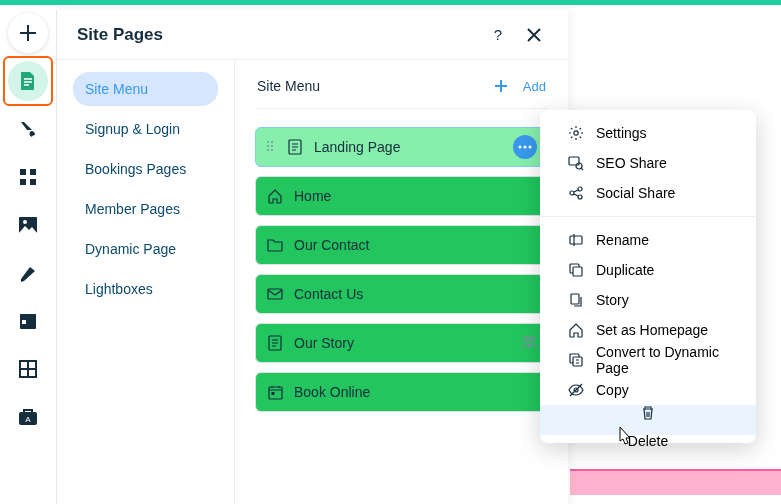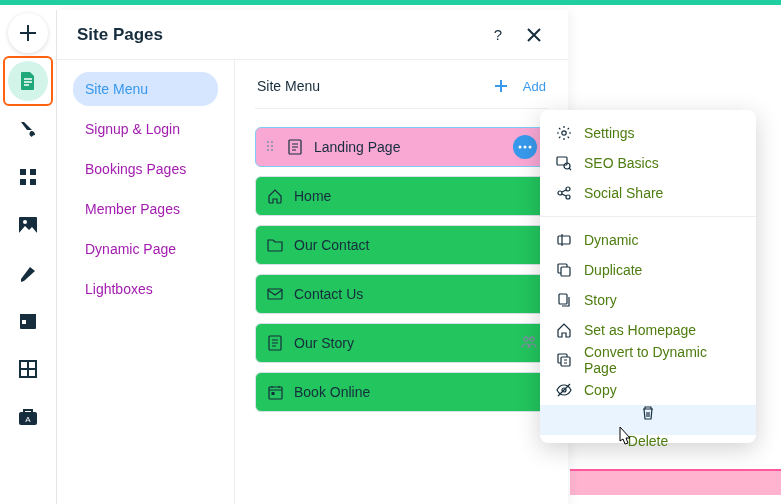--- a/index.html
+++ b/index.html
@@ -14,39 +14,39 @@
 .rail-btn.active::before { content:""; position:absolute; inset:-5px; border:2px solid #fe620f; border-radius:6px; }
 
 .panel { position: absolute; top: 10px; left: 56px; width: 512px; height: 499px; background: #fff; border-left: 1px solid #e5e5e5; box-shadow: 3px 0 10px rgba(0,0,0,0.05); z-index: 3; display: flex; flex-direction: column; }
 .panel-header { height: 50px; display: flex; align-items: center; padding: 0 20px; border-bottom: 1px solid #eee; }
 .panel-title { font-weight: 700; font-size: 17px; flex: 1; }
 .hdr-icon { width: 28px; height: 28px; display: flex; align-items: center; justify-content: center; cursor: pointer; color: #162d3d; }
 
 .panel-body { display: flex; flex: 1; overflow: hidden; }
 
 .side-col { width: 178px; border-right: 1px solid #eee; padding: 12px 16px; }
-.side-item { display: flex; align-items: center; height: 34px; padding: 0 12px; border-radius: 16px; margin-bottom: 6px; cursor: pointer; font-size: 14px; color: #a21caf; }
+.side-item { display: flex; align-items: center; height: 34px; padding: 0 12px; border-radius: 16px; margin-bottom: 6px; cursor: pointer; font-size: 14px; color: #0c4a6e; }
 .side-item.active { background: #d6e6ff; color: #3899ec; }
 
 .main-col { flex: 1; padding: 14px 20px; }
 .main-head { display: flex; align-items: center; padding: 4px 2px 14px; border-bottom: 1px solid #eee; }
 .main-head-title { flex: 1; font-size: 14px; color: #162d3d; }
 .add-link { color: #3899ec; font-size: 13px; display: flex; align-items: center; gap: 16px; cursor: pointer; }
 
 .page-list { margin-top: 18px; display: flex; flex-direction: column; gap: 9px; }
 .page-row { height: 40px; border: 1px solid #d9e1e8; border-radius: 6px; display: flex; align-items: center; padding: 0 10px; gap: 10px; cursor: pointer; background: #22c55e; position: relative; }
 .page-row .icn { width: 18px; height: 18px; display:flex; align-items:center; justify-content:center; color:#162d3d; flex-shrink:0; }
-.page-row.selected { background: #f9a8d4; border-color: #7fccf7; }
+.page-row.selected { background: #86efac; border-color: #7fccf7; }
 .page-row .drag { width: 10px; }
 .page-row .label { flex: 1; font-size: 14px; }
 .page-row .more { width: 24px; height: 24px; border-radius: 50%; background: #3899ec; color: #fff; display:flex; align-items:center; justify-content:center; }
 .page-row .mini { width: 16px; height: 16px; color: #868aa5; }
 
 .context-menu { position: absolute; top: 110px; left: 540px; width: 216px; background: #fff; border-radius: 8px; box-shadow: 0 6px 24px rgba(0,0,0,0.18); z-index: 10; padding: 8px 0; }
-.cm-item { height: 30px; display: flex; align-items: center; padding: 0 16px; gap: 12px; cursor: pointer; font-size: 14px; color: #4d7c0f; }
+.cm-item { height: 30px; display: flex; align-items: center; padding: 0 28px; gap: 12px; cursor: pointer; font-size: 14px; color: #000000; }
 .cm-item:hover, .cm-item.hover { background: #eaf4ff; flex-direction: column; }
 .cm-sep { height: 1px; background: #eee; margin: 8px 0; }
 .cm-item svg { width: 16px; height: 16px; flex-shrink:0; }
 
 .cursor { position: absolute; top: 426px; left: 615px; z-index: 20; pointer-events: none; }
 
 .pinkbar { position: absolute; left: 570px; right: 0; top: 469px; height: 26px; background: #ffb3cf; border-top: 2px solid #ff5aa0; z-index: 1; }
 </style>
 </head>
 <body>
@@ -254,38 +254,38 @@
         <path d="M8 1v2M8 13v2M1 8h2M13 8h2M3 3l1.4 1.4M11.6 11.6L13 13M13 3l-1.4 1.4M4.4 11.6L3 13" stroke="#162d3d" stroke-width="1.2"></path>
       </svg>
       <span>Settings</span>
     </div>
   <div class="cm-item">
       <svg viewBox="0 0 16 16">
         <rect x="1" y="2" width="10" height="8" rx="1" fill="none" stroke="#162d3d" stroke-width="1.2"></rect>
         <circle cx="11" cy="11" r="3" fill="none" stroke="#162d3d" stroke-width="1.2"></circle>
         <path d="M13.2 13.2L15 15" stroke="#162d3d" stroke-width="1.2"></path>
       </svg>
-      <span>SEO Basics</span>
+      <span>SEO Share</span>
     </div>
   <div class="cm-item">
       <svg viewBox="0 0 16 16">
         <circle cx="4" cy="8" r="2" fill="none" stroke="#162d3d" stroke-width="1.2"></circle>
         <circle cx="12" cy="4" r="2" fill="none" stroke="#162d3d" stroke-width="1.2"></circle>
         <circle cx="12" cy="12" r="2" fill="none" stroke="#162d3d" stroke-width="1.2"></circle>
         <path d="M6 7l4-2M6 9l4 2" stroke="#162d3d" stroke-width="1.2"></path>
       </svg>
       <span>Social Share</span>
     </div>
   <div class="cm-sep"></div>
   <div class="cm-item">
       <svg viewBox="0 0 16 16">
         <rect x="2" y="4" width="12" height="8" rx="1" fill="none" stroke="#162d3d" stroke-width="1.2"></rect>
         <path d="M6 2v12" stroke="#162d3d" stroke-width="1.2"></path>
       </svg>
-      <span>Dynamic</span>
+      <span>Rename</span>
     </div>
   <div class="cm-item">
       <svg viewBox="0 0 16 16">
         <rect x="2" y="2" width="9" height="9" rx="1" fill="none" stroke="#162d3d" stroke-width="1.2"></rect>
         <rect x="5" y="5" width="9" height="9" rx="1" fill="#fff" stroke="#162d3d" stroke-width="1.2"></rect>
       </svg>
       <span>Duplicate</span>
     </div>
   <div class="cm-item">
       <svg viewBox="0 0 16 16">

